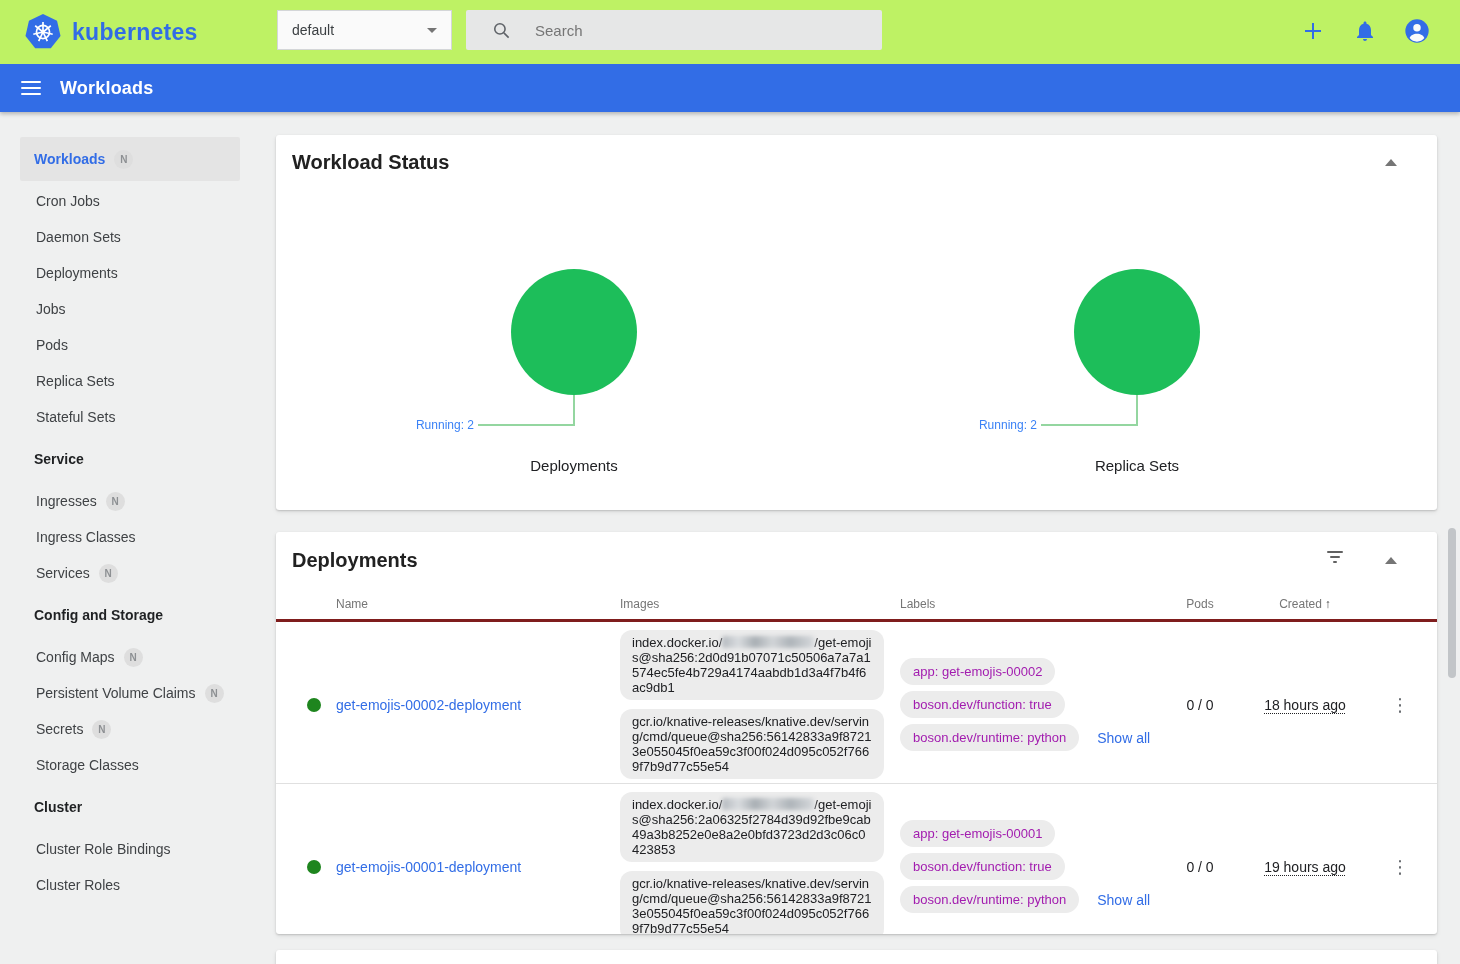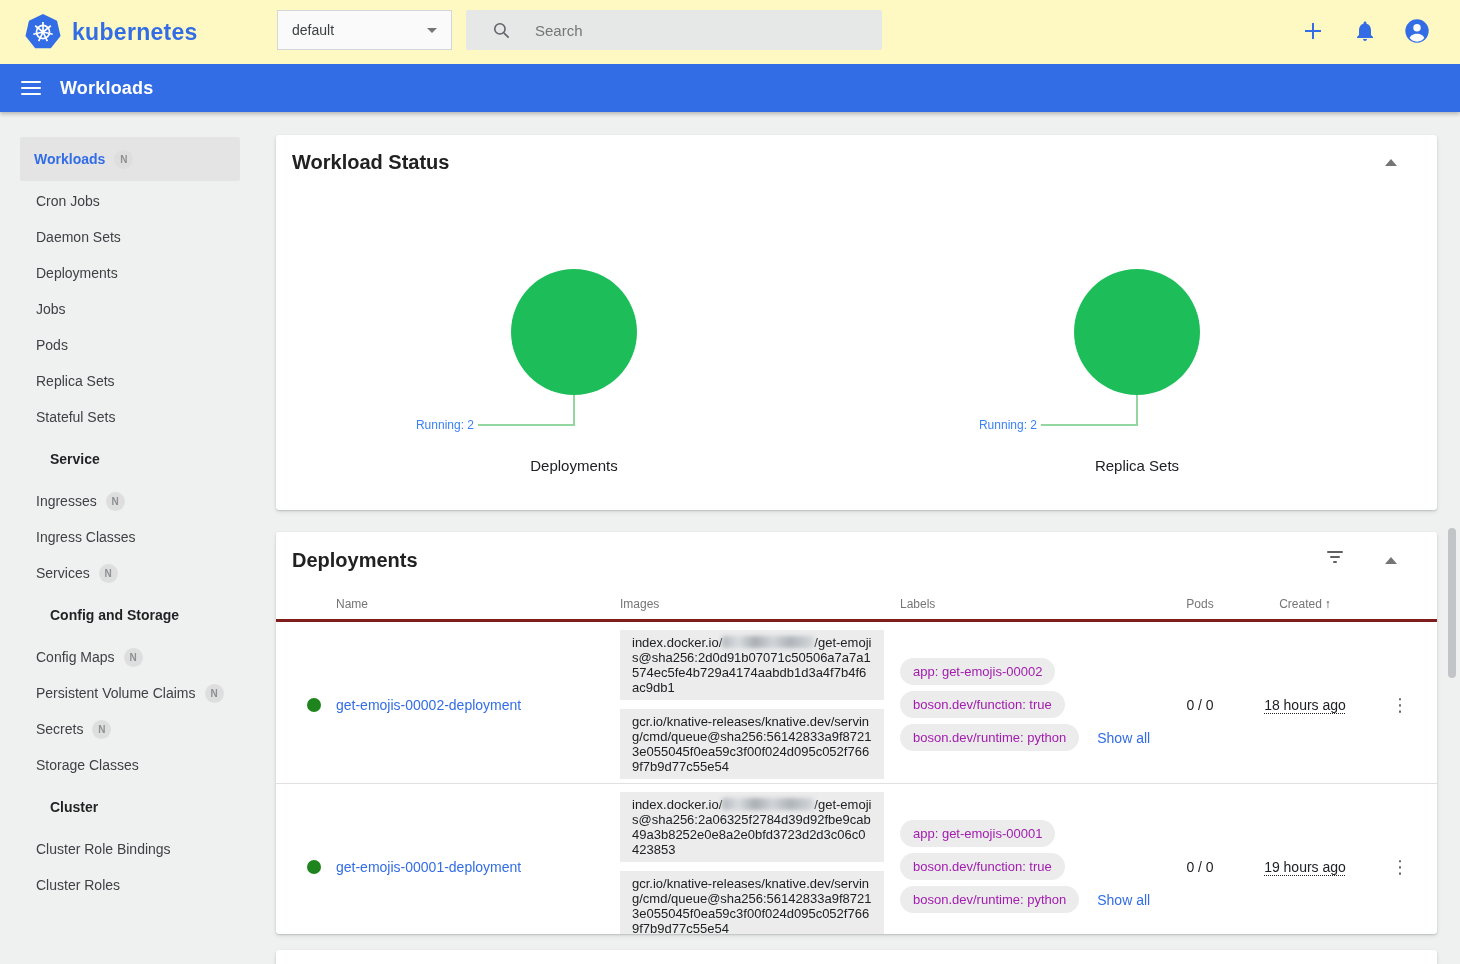--- a/index.html
+++ b/index.html
@@ -1,41 +1,41 @@
 <!DOCTYPE html>
 <html><head>
 <meta charset="utf-8">
 <style>
   * { margin:0; padding:0; box-sizing:border-box; }
   html,body { width:1460px; height:964px; overflow:hidden; }
   body { font-family:"Liberation Sans","DejaVu Sans",sans-serif; background:#eff0f0; position:relative; color:#202124; }
 
   
-  .topbar { position:absolute; top:0; left:0; width:1460px; height:64px; background:#fef9c3; z-index:5; }
+  .topbar { position:absolute; top:0; left:0; width:1460px; height:64px; background:#bef264; z-index:5; }
   .logo { position:absolute; left:24px; top:13px; display:flex; align-items:center; gap:10px; cursor:pointer; }
   .logo-text { font-size:23px; font-weight:700; color:#326de6; letter-spacing:.3px; }
   .ns-select { position:absolute; left:277px; top:10px; width:175px; height:40px; border:1px solid #d4d6d8; display:flex; align-items:center; padding:0 14px; font-size:14px; color:#3c4043; cursor:pointer; background:#fafafa; }
   .ns-caret { margin-left:auto; width:0; height:0; border-left:5px solid transparent; border-right:5px solid transparent; border-top:5px solid #757575; }
   .searchbar { position:absolute; left:466px; top:10px; width:416px; height:40px; background:#e6e7e7; display:flex; align-items:center; padding-left:26px; border-radius:2px; }
   .searchbar svg { margin-right:24px; }
   .searchbar input { border:none; background:transparent; outline:none; font-size:15px; color:#202124; width:300px; font-family:inherit; }
   .searchbar input::placeholder { color:#757575; }
   .top-icon { position:absolute; top:17px; width:28px; height:28px; display:flex; align-items:center; justify-content:center; cursor:pointer; background:none; border:none; }
 
   
   .appbar { position:absolute; top:64px; left:0; width:1460px; height:48px; background:#326de6; display:flex; align-items:center; box-shadow:0 2px 4px rgba(0,0,0,.25); z-index:4; }
   .hamburger { margin-left:21px; width:20px; display:flex; flex-direction:column; gap:4px; cursor:pointer; background:none; border:none; }
   .hamburger span { display:block; height:2px; background:#fff; border-radius:1px; }
   .appbar-title { margin-left:19px; color:#fff; font-size:18px; font-weight:700; letter-spacing:.2px; }
 
   
   .sidebar { position:absolute; top:112px; left:0; width:260px; height:852px; padding-top:25px; overflow:hidden; }
   .side-item { height:36px; display:flex; align-items:center; padding-left:36px; font-size:14px; color:#3f4245; cursor:pointer; }
   .side-item.top-selected { height:44px; margin:0 20px 2px 20px; padding-left:14px; background:#e4e4e4; color:#326de6; font-weight:700; border-radius:2px; }
-  .side-section { height:36px; margin:6px 0; display:flex; align-items:center; padding-left:50px; font-size:14px; font-weight:700; color:#1f2123; }
+  .side-section { height:36px; margin:6px 0; display:flex; align-items:center; padding-left:34px; font-size:14px; font-weight:700; color:#1f2123; }
   .nbadge { margin-left:9px; width:19px; height:19px; border-radius:50%; background:#dedede; color:#8d9093; font-size:10px; font-weight:700; display:inline-flex; align-items:center; justify-content:center; }
 
   
   .card { position:absolute; left:276px; width:1161px; background:#fff; border-radius:3px; box-shadow:0 1px 2px rgba(0,0,0,.16),0 2px 5px rgba(0,0,0,.08); }
   .card-collapse { position:absolute; right:40px; width:0; height:0; border-left:6px solid transparent; border-right:6px solid transparent; border-bottom:7px solid #757575; cursor:pointer; }
   .card-title { font-size:20px; color:#212121; }
 
   
   #card-status { top:135px; height:375px; }
   #card-status .card-title { position:absolute; left:16px; top:16px; }
@@ -58,21 +58,21 @@
   .tbl-header { height:34px; font-size:12px; color:#757575; border-bottom:3px solid #7f1d1d; }
   .h-images { padding-left:16px; }
   .h-center { text-align:center; }
   .sort-arrow { color:#424242; font-size:12px; margin-left:3px; }
   .tbl-row { height:161px; }
   .tbl-row + .tbl-row { border-top:1px solid #e0e0e0; height:152px; }
   .cell-status { display:flex; justify-content:center; }
   .status-dot { width:14px; height:14px; border-radius:50%; }
   .cell-name a { color:#326de6; text-decoration:none; font-size:14px; cursor:pointer; }
   .cell-images { align-self:stretch; display:flex; flex-direction:column; justify-content:center; gap:9px; padding:8px 16px; }
-  .img-chip { background:#ececec; border-radius:0; padding:5px 12px; font-size:13px; line-height:15px; color:#202124; word-break:break-all; }
+  .img-chip { background:#ececec; border-radius:12px; padding:5px 12px; font-size:13px; line-height:15px; color:#202124; word-break:break-all; }
   .redact { display:inline-block; width:92px; height:12px; vertical-align:-1px; border-radius:2px;
             background:linear-gradient(90deg,#b4b9be,#d9dcdf 18%,#a8aeb3 36%,#d2d5d8 55%,#aeb4b9 74%,#d6d9dc 100%); filter:blur(2px); }
   .cell-labels { align-self:stretch; display:flex; flex-direction:column; justify-content:center; gap:6px; }
   .lbl-chip { display:inline-block; background:#ececec; border-radius:14px; padding:6px 13px; font-size:13px; color:#a21caf; white-space:nowrap; width:max-content; }
   .lbl-lastline { display:flex; align-items:center; gap:18px; }
   .show-all { color:#326de6; font-size:14px; text-decoration:none; cursor:pointer; }
   .cell-pods, .cell-created { text-align:center; font-size:14px; color:#202124; }
   .created-text { text-decoration:underline dotted 1px; text-underline-offset:3px; cursor:default; }
   .cell-menu { display:flex; justify-content:center; }
   .kebab { background:none; border:none; font-size:18px; color:#5f6368; cursor:pointer; line-height:1; }

